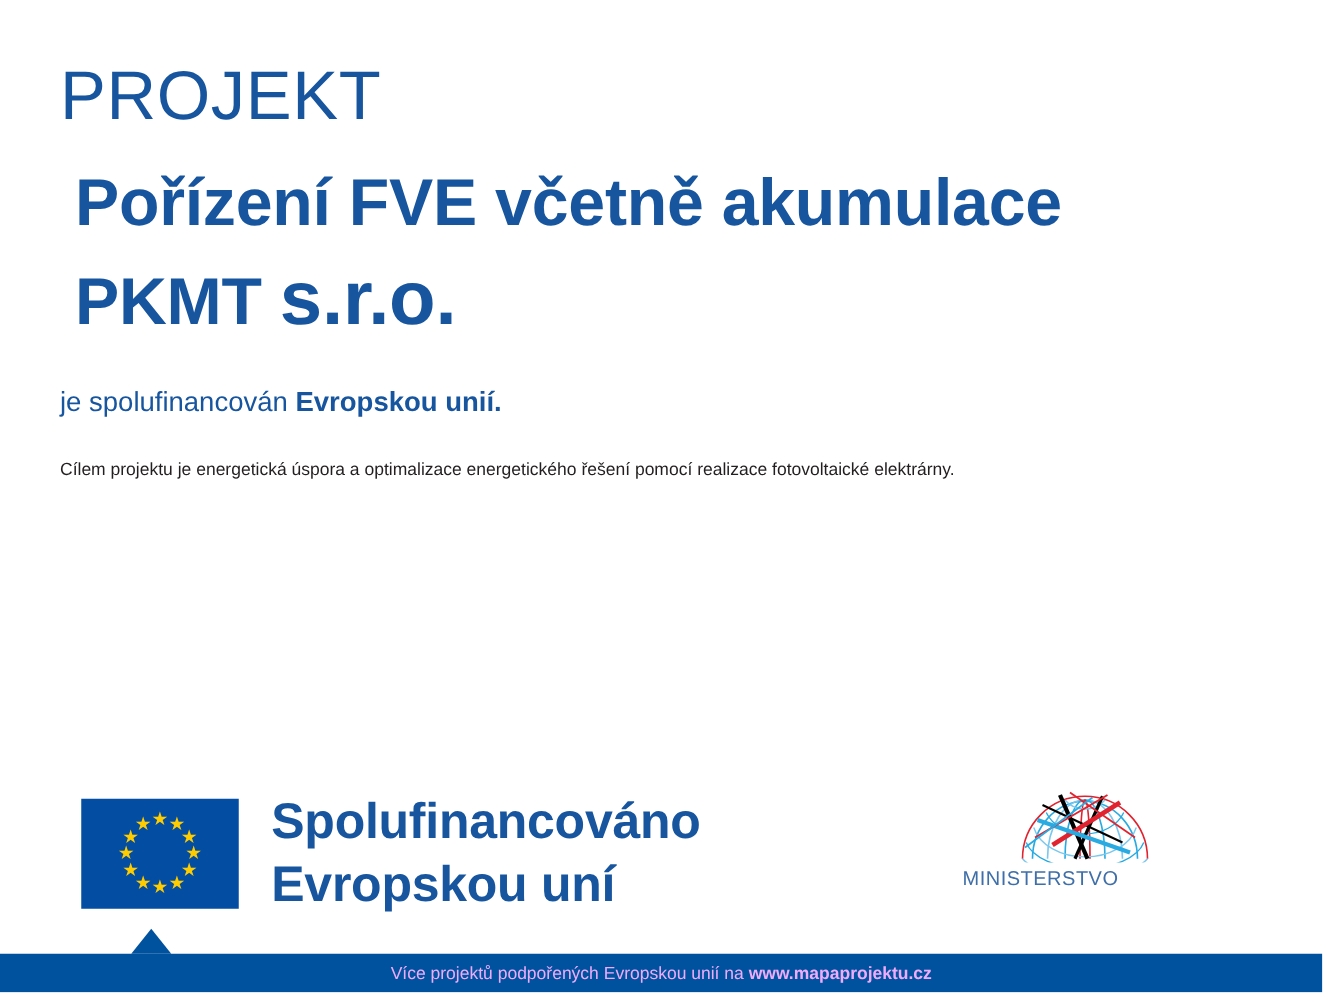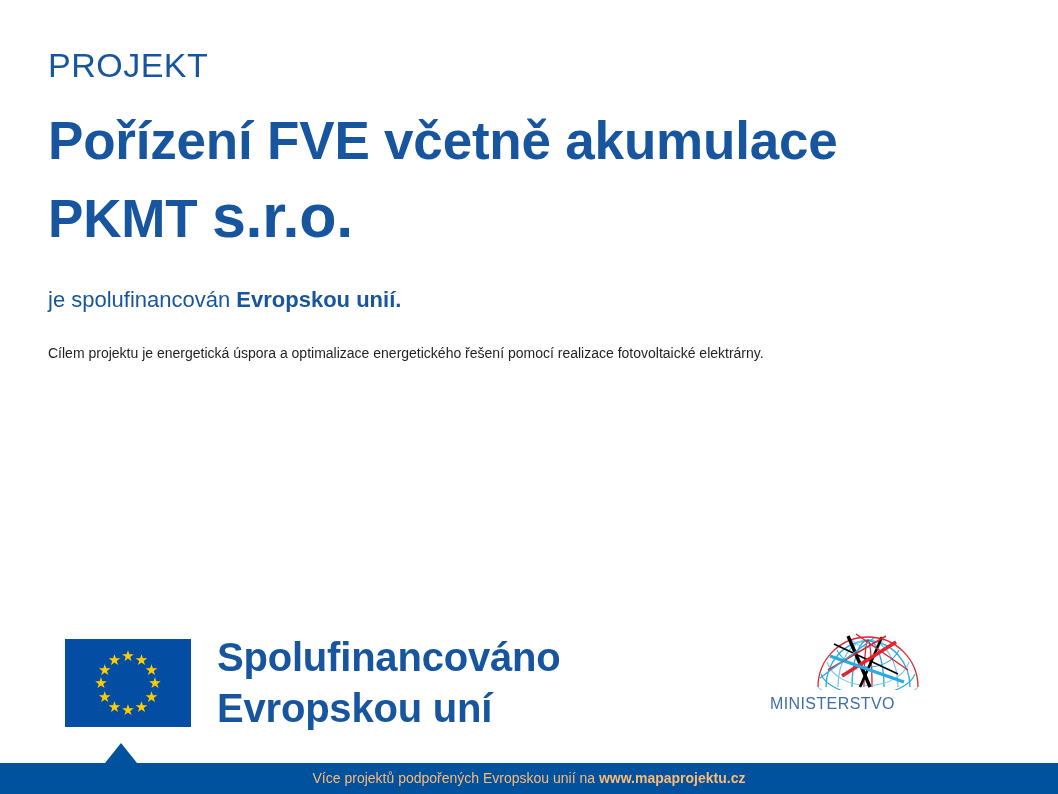--- a/index.html
+++ b/index.html
@@ -19,34 +19,34 @@
   }
 
   
   .content {
     position: absolute;
     left: 48px;
     top: 48px;
     width: 930px;
   }
   .eyebrow {
-    font-size: 34px;
+    font-size: 55px;
     font-weight: 400;
     letter-spacing: 0.5px;
     color: #17559E;
     line-height: 1.05;
     margin: 0 0 22px 0;
     white-space: nowrap;
   }
   .title {
     font-size: 53px;
     font-weight: bold;
     color: #17559E;
     line-height: 1.32;
-    margin: 0;
+    margin: 12px;
     letter-spacing: -0.2px;
   }
   .title .ln {
     display: block;
   }
   .title .suffix {
     font-size: 61px;
   }
   .subtitle {
     font-size: 22px;
@@ -153,21 +153,21 @@
     border-bottom: 20px solid #00529F;
   }
   .footer-text {
     position: absolute;
     left: 0;
     right: 0;
     top: 0;
     height: 31px;
     line-height: 31px;
     text-align: center;
-    color: #fdba74;
+    color: #f0abfc;
     font-size: 14px;
     font-weight: 400;
   }
   .footer-text b {
     font-weight: bold;
   }
 </style>
 </head>
 <body>
 

